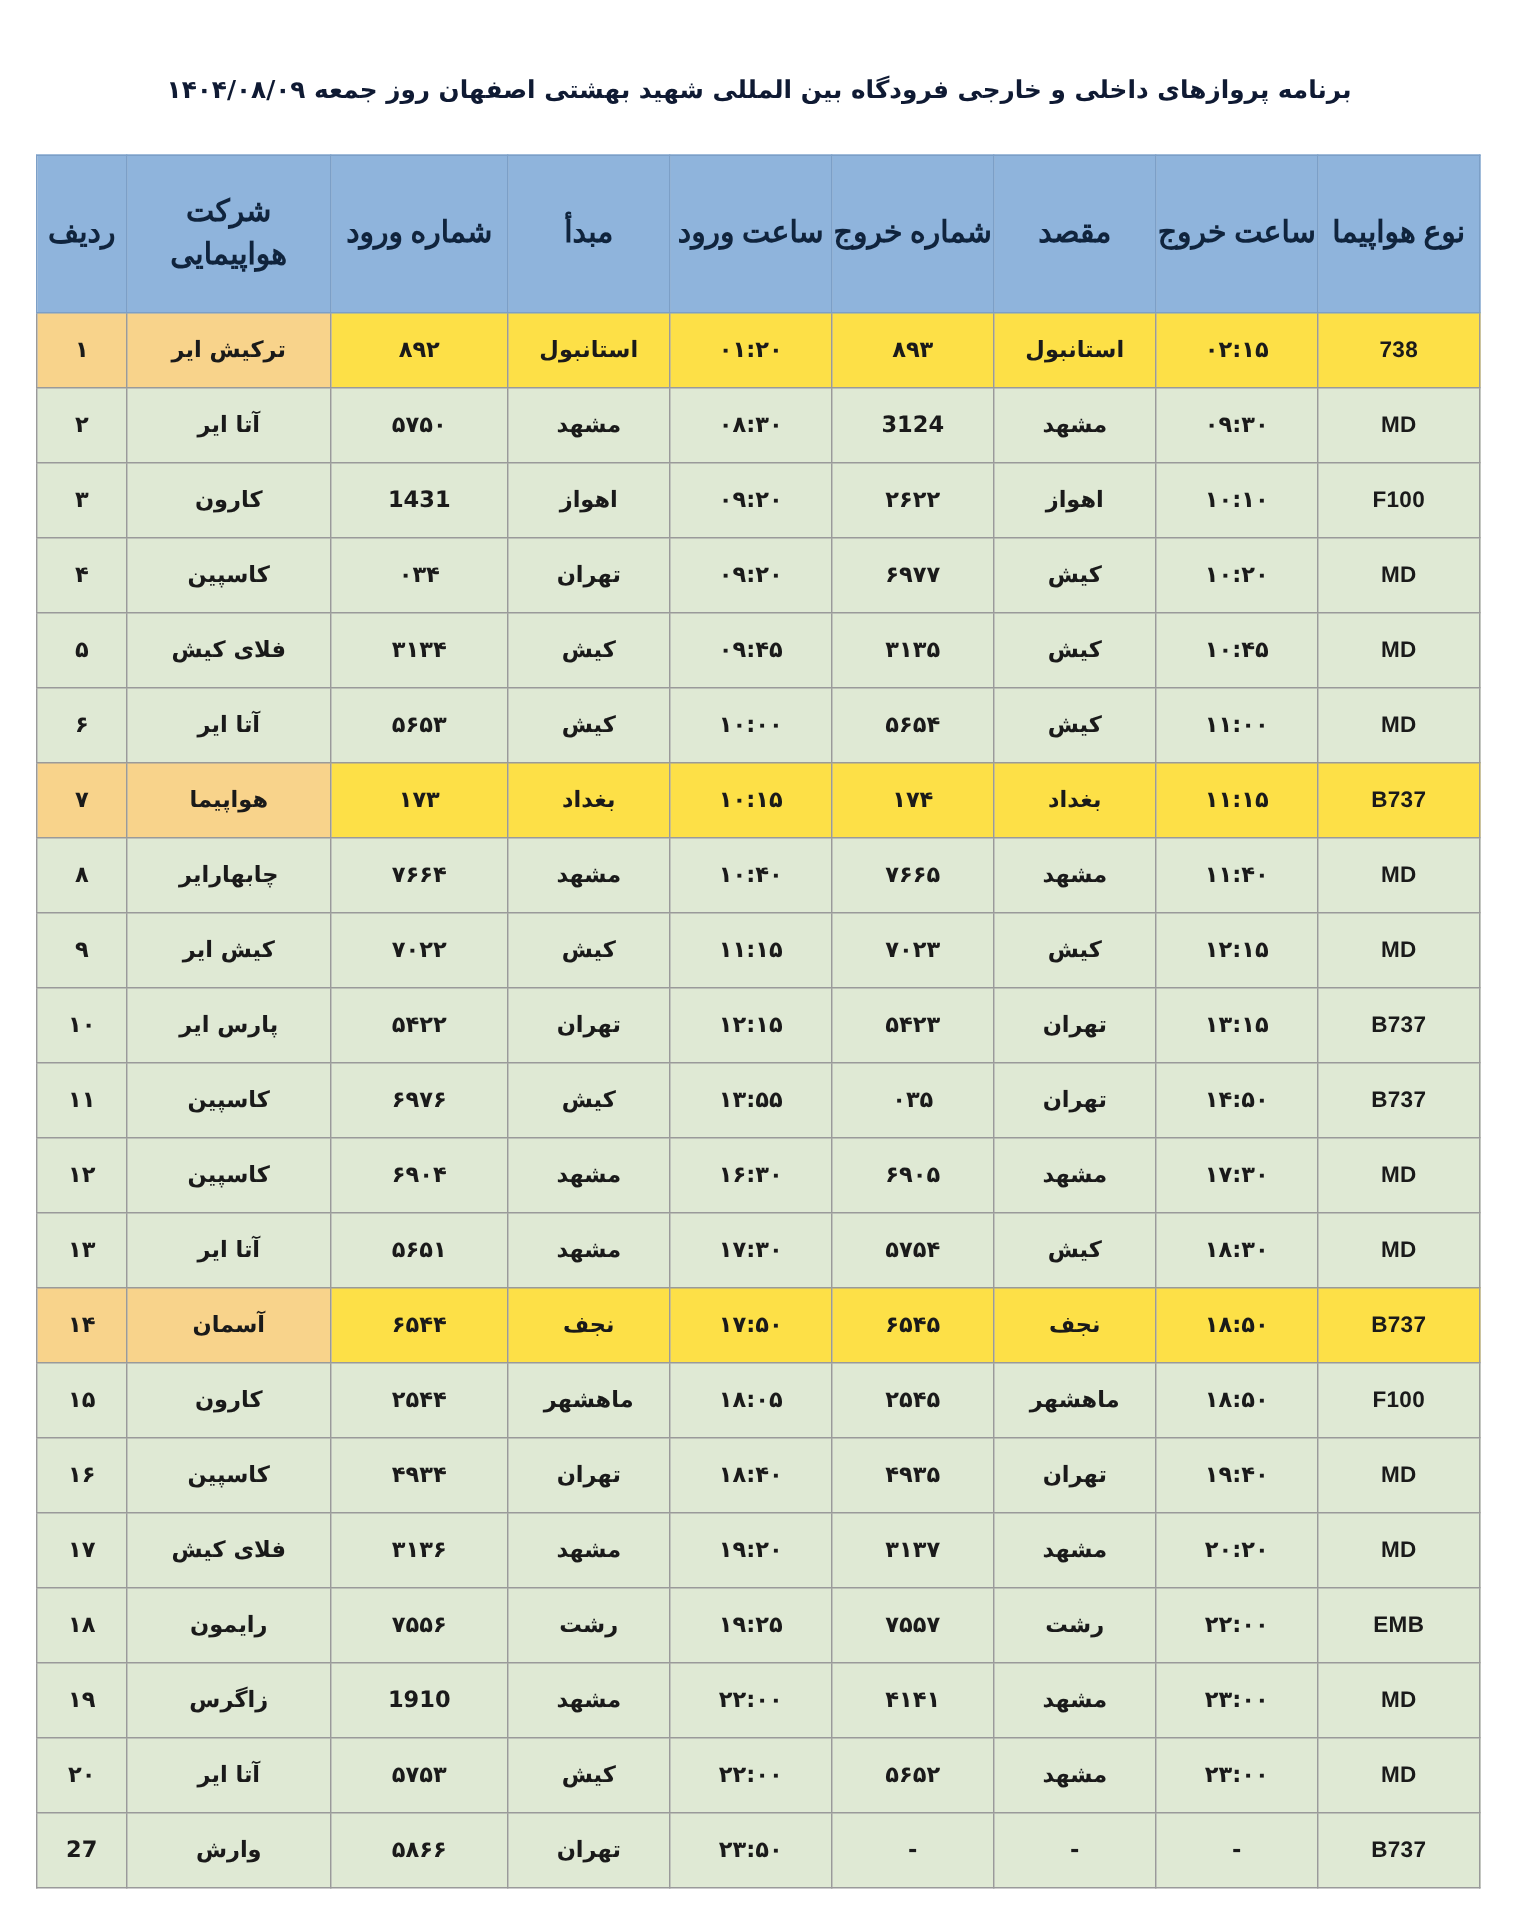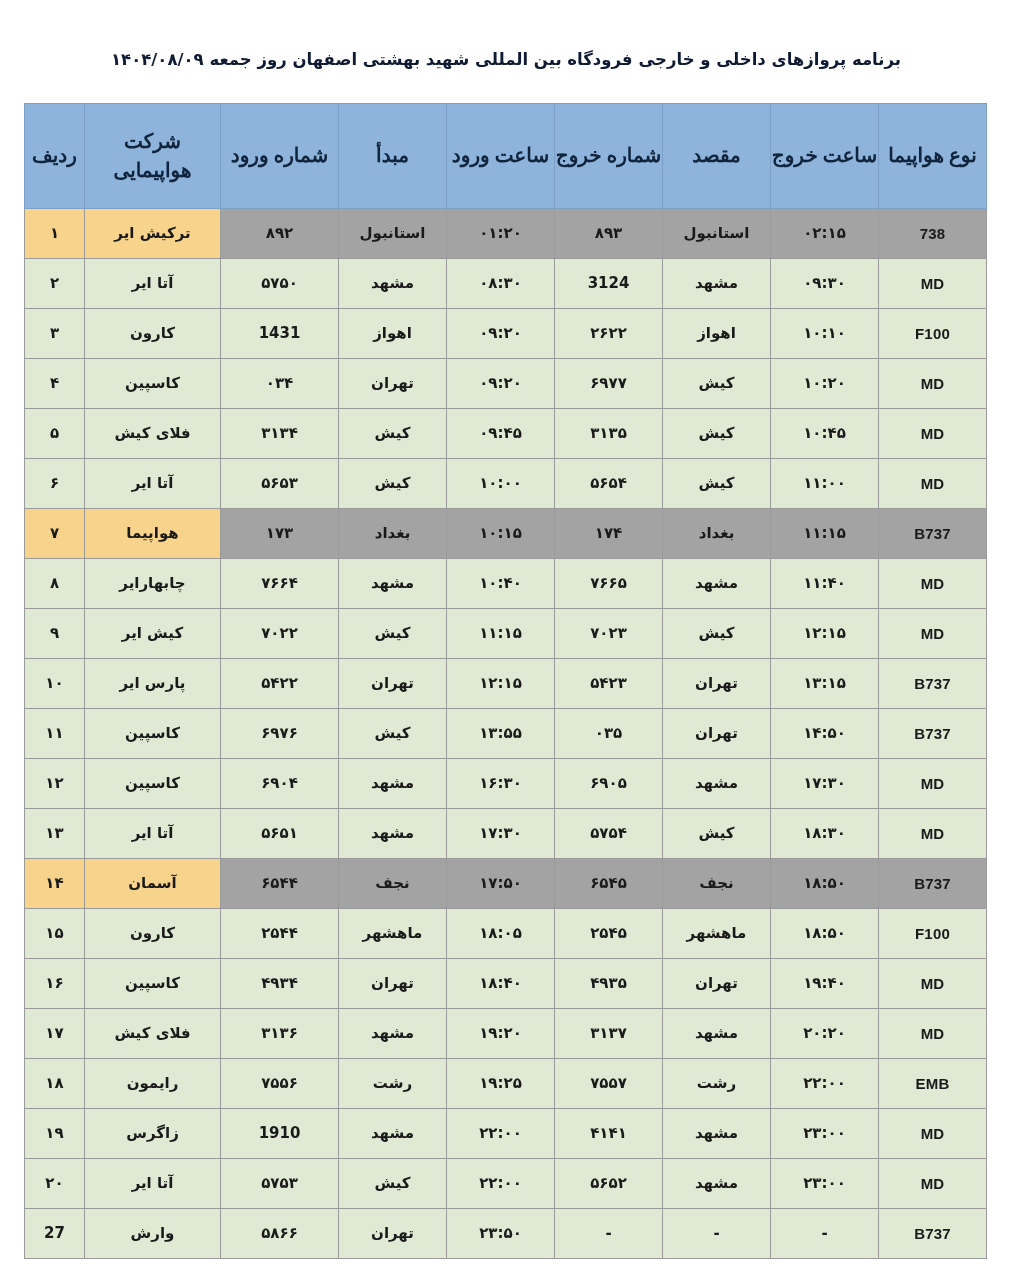--- a/index.html
+++ b/index.html
@@ -59,21 +59,21 @@
     line-height: 1.45;
     border-color: #7c9fc7;
     font-family: Liberation Serif, serif;
   }
   table.flights tbody td {
     background: #dfe9d4;
     font-weight: bold;
     color: #1a1a1a;
   }
   table.flights tbody tr.intl td {
-    background: #a3a3a3;
+    background: #fde047;
   }
   table.flights tbody tr.intl td.row-index,
   table.flights tbody tr.intl td.airline {
     background: #f8d38b;
   }
   td.latin {
     font-family: "Liberation Sans", sans-serif;
     font-weight: bold;
     letter-spacing: 0.2px;
     margin-left: 36px;

